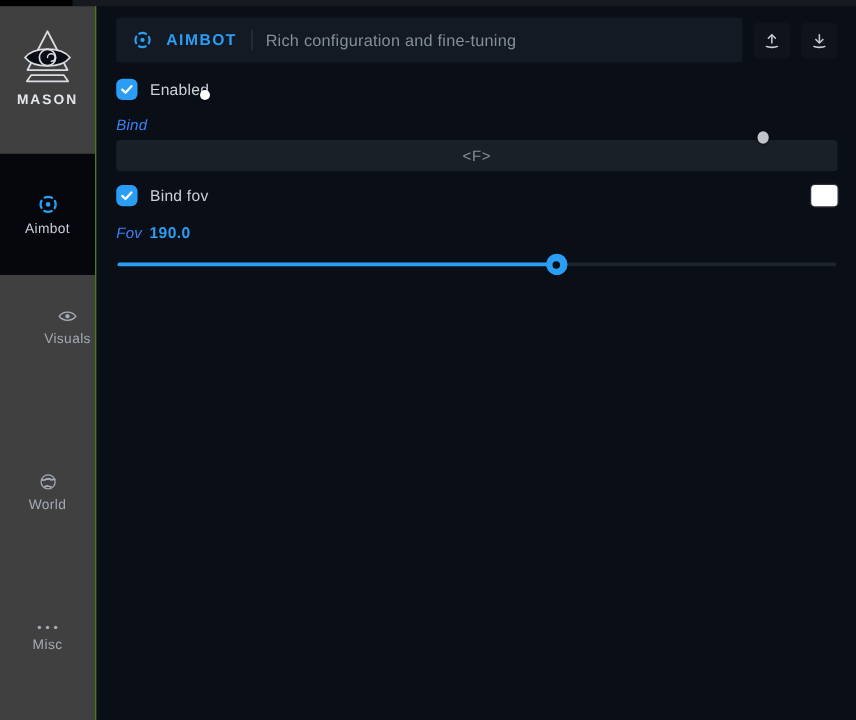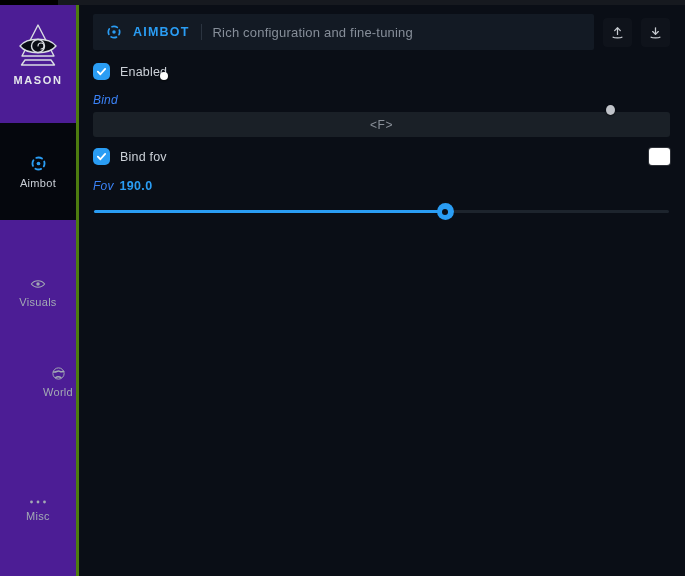--- a/index.html
+++ b/index.html
@@ -9,21 +9,21 @@
     font-family:"Liberation Sans", sans-serif;
     -webkit-font-smoothing:antialiased;
   }
   
   .top-strip{position:absolute;top:0;left:0;right:0;height:5px;background:#16191f;}
   .top-strip .corner{position:absolute;top:0;left:0;width:58px;height:5px;background:#000;}
 
   
   .sidebar{
     position:absolute;top:5px;left:0;bottom:0;width:76px;
-    background:#4c1d95;border-right:3px solid #4d7c0f;
+    background:#404040;border-right:1px solid #4d7c0f;
   }
   .brand{
     position:absolute;top:17px;left:0;width:76px;
     display:flex;flex-direction:column;align-items:center;gap:4px;
   }
   .brand-name{
     font-size:11px;font-weight:bold;letter-spacing:1.6px;color:#e4e7eb;
   }
   .nav-item{
     position:absolute;left:0;width:76px;
@@ -32,22 +32,22 @@
   }
   .nav-item .nav-label{font-size:11px;color:#a3aab4;letter-spacing:.3px;}
   .nav-item.active-block{
     top:118px;height:97px;background:#05070d;justify-content:center;
   }
   .nav-item.active-block .nav-label{color:#c9ced6;}
   .active-indicator{
     position:absolute;left:68px;top:143px;width:3px;height:33px;
     border-radius:2px;
   }
-  .nav-visuals{top:272px;}
-  .nav-world{top:361px;margin-left:20px;}
+  .nav-visuals{top:241px;padding-left:16px;}
+  .nav-world{top:373px;}
   .nav-misc{top:494px;align-items:center;}
 
   
   .main{position:absolute;left:77px;top:5px;right:0;bottom:0;}
   .header-row{
     position:absolute;top:9px;left:16px;right:15px;height:36px;
     display:flex;align-items:center;gap:9px;
   }
   .header-bar{
     flex:1;height:36px;background:#131a24;border-radius:2px;

